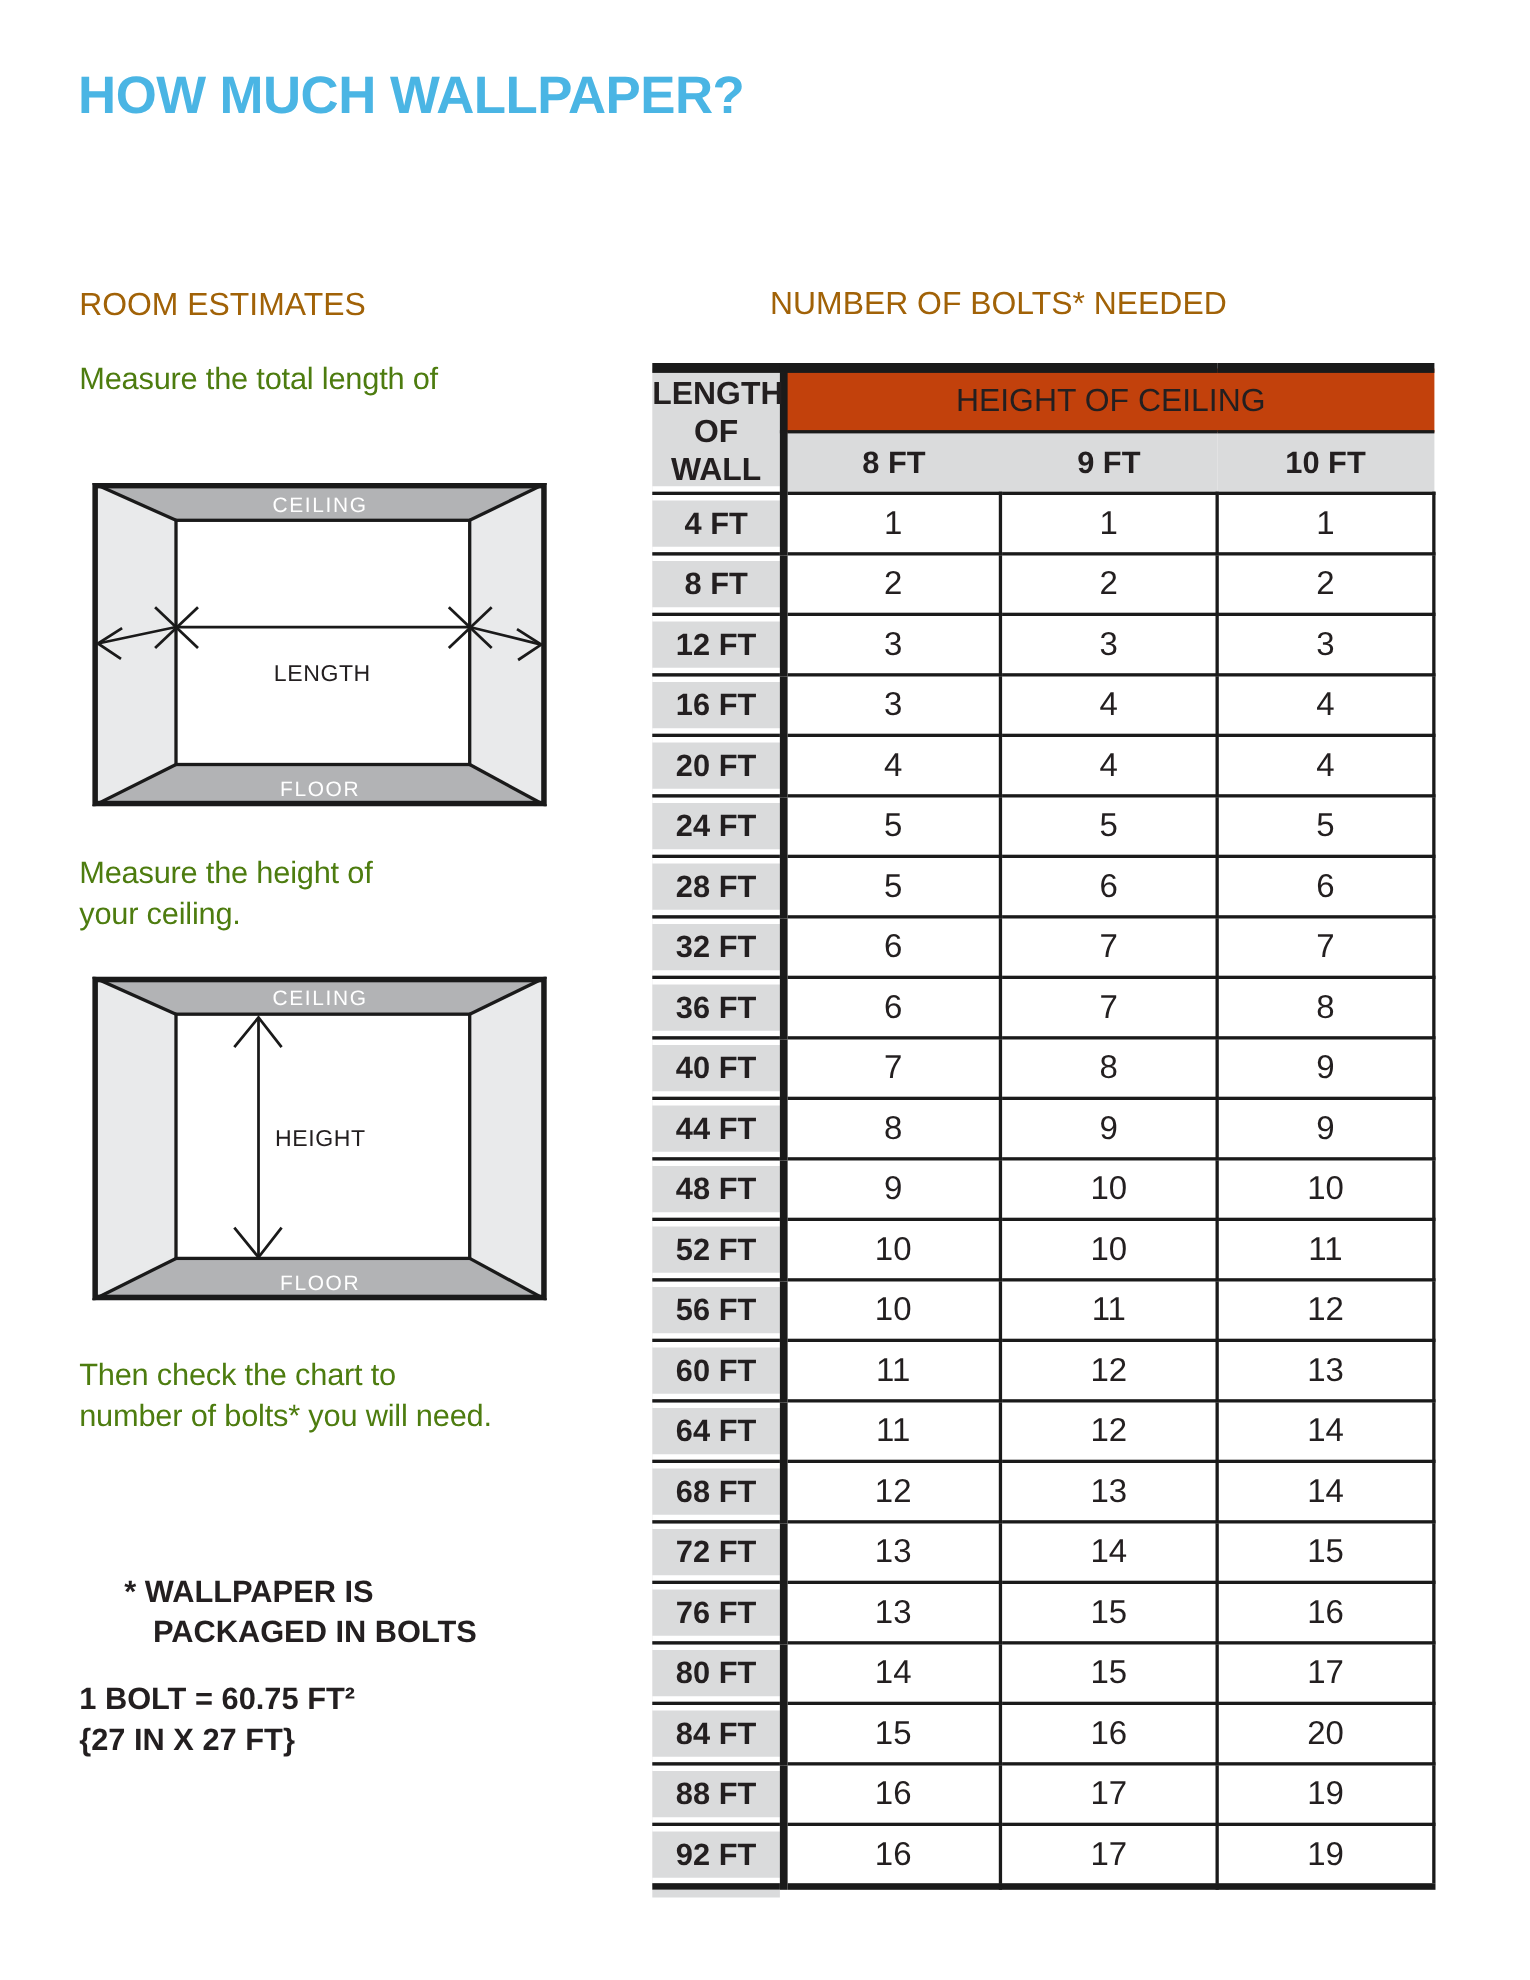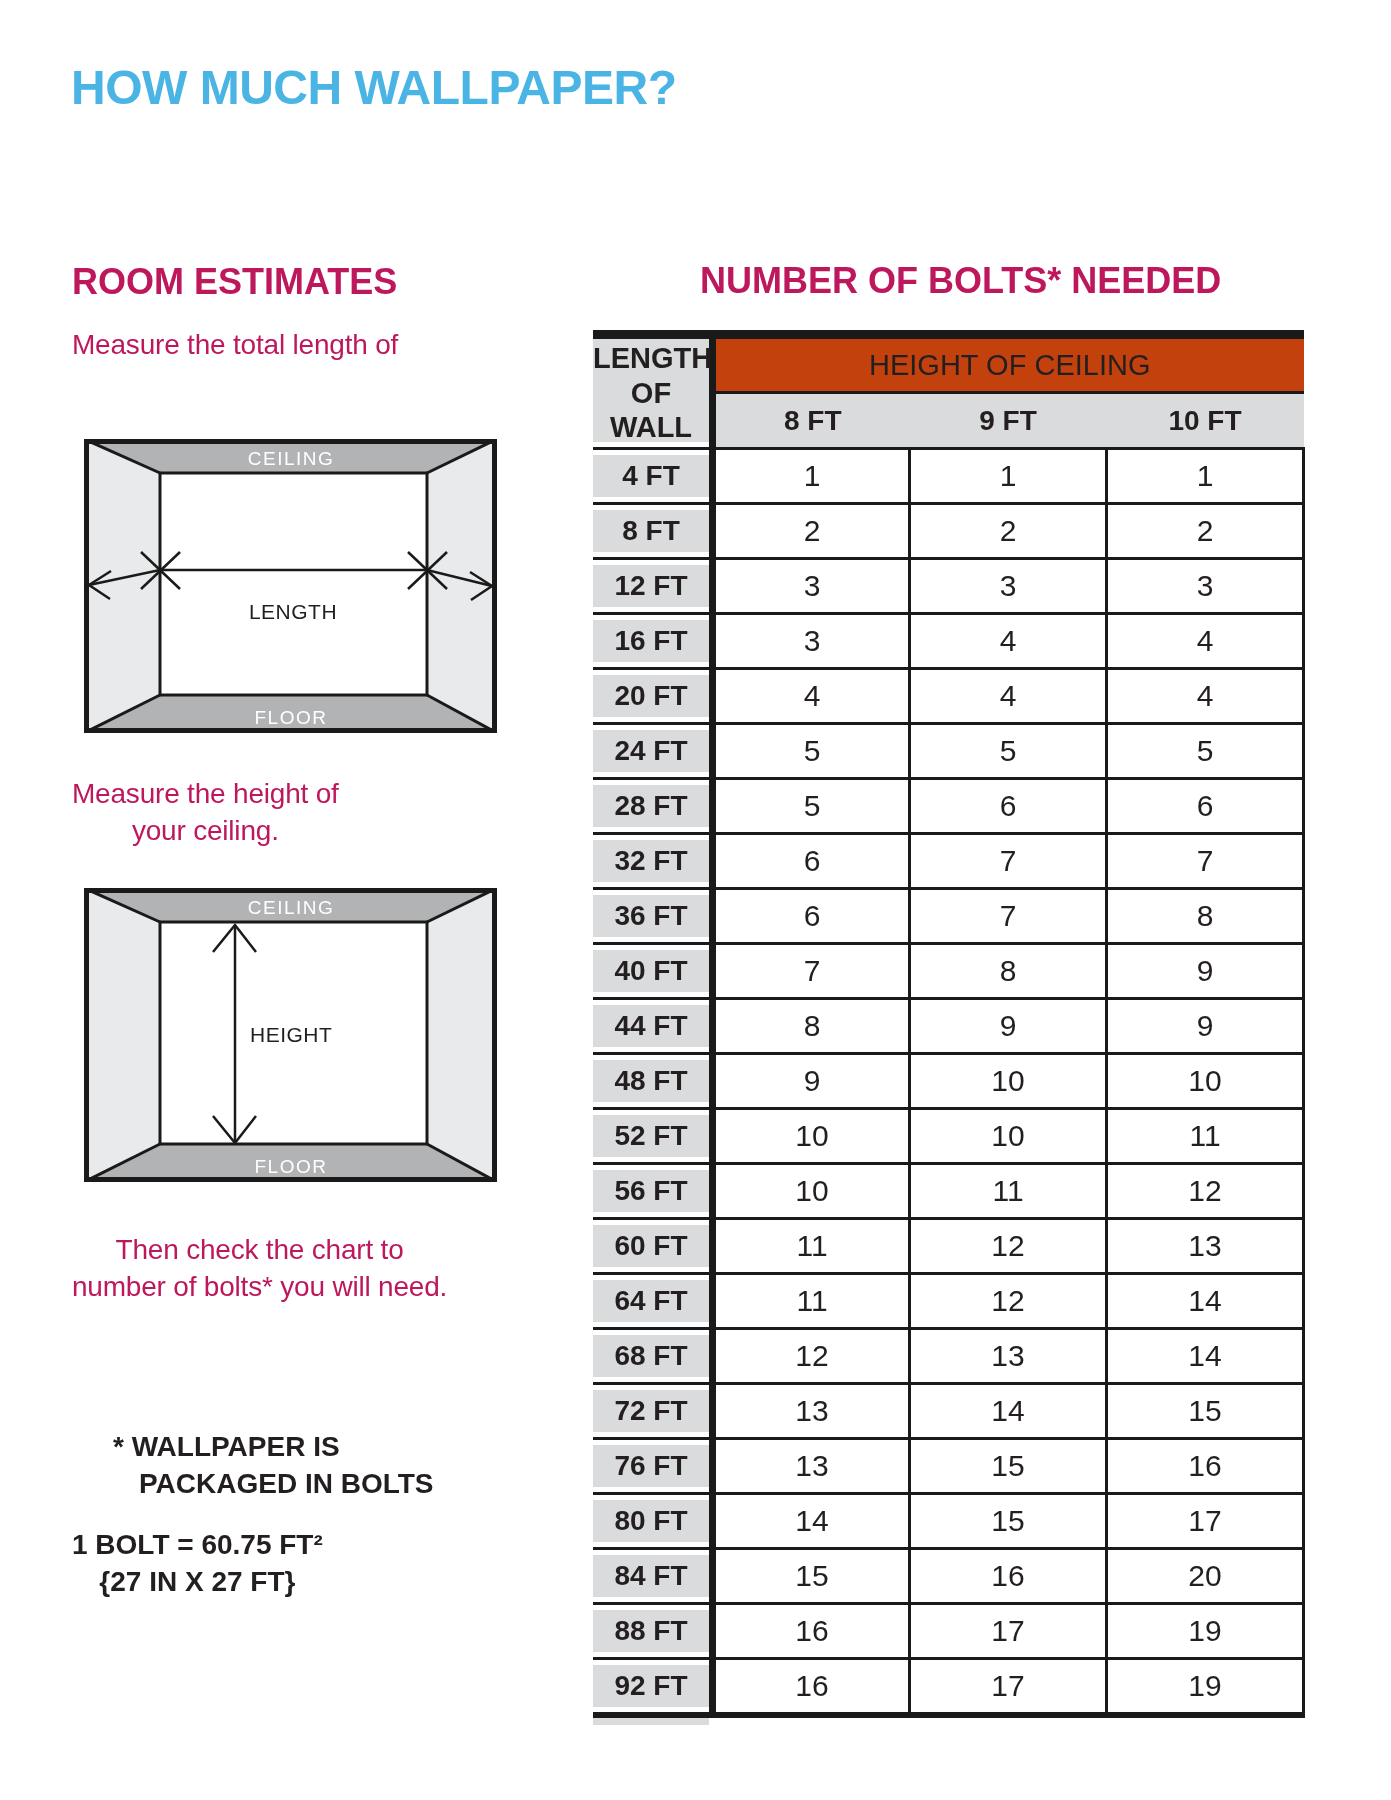--- a/index.html
+++ b/index.html
@@ -14,24 +14,24 @@
     overflow: hidden;
   }
   .abs { position: absolute; }
 
   .title {
     left: 71px; top: 60px;
     font-size: 48px; font-weight: bold; letter-spacing: -0.5px;
     color: #4AB5E4;
   }
   .section-heading {
-    font-size: 36px; font-weight: bold; color: #be185d;
+    font-size: 29px; font-weight: normal; color: #a16207;
   }
   .body-text {
-    font-size: 28px; line-height: 37px; letter-spacing: -0.2px; color: #be185d; text-align: center;
+    font-size: 28px; line-height: 37px; letter-spacing: -0.2px; color: #4d7c0f;
   }
   .footnote {
     font-size: 28px; line-height: 37px; font-weight: bold; color: #231F20;
   }
   .footnote .indent { padding-left: 26px; }
 
   
   .table-wrap { left: 593px; top: 330px; }
   table.bolt-table {
     border-collapse: collapse;
@@ -153,21 +153,21 @@
   <div class="abs body-text" style="left:72px; top:1231px;">
     <div>Then check the chart to</div>
     <div>number of bolts* you will need.</div>
   </div>
 
   <div class="abs footnote" style="left:72px; top:1428px;margin-left:41px;">
     <div>* WALLPAPER IS</div>
     <div class="indent">PACKAGED IN BOLTS</div>
   </div>
 
-  <div class="abs footnote" style="left:72px; top:1526px;text-align:center;">
+  <div class="abs footnote" style="left:72px; top:1526px;">
     <div>1 BOLT = 60.75 FT²</div>
     <div>{27 IN X 27 FT}</div>
   </div>
 
   <div class="abs section-heading" style="left:700px; top:260px;">NUMBER OF BOLTS* NEEDED</div>
 
   <div class="abs table-wrap">
     <table class="bolt-table">
       <thead>
         <tr>

